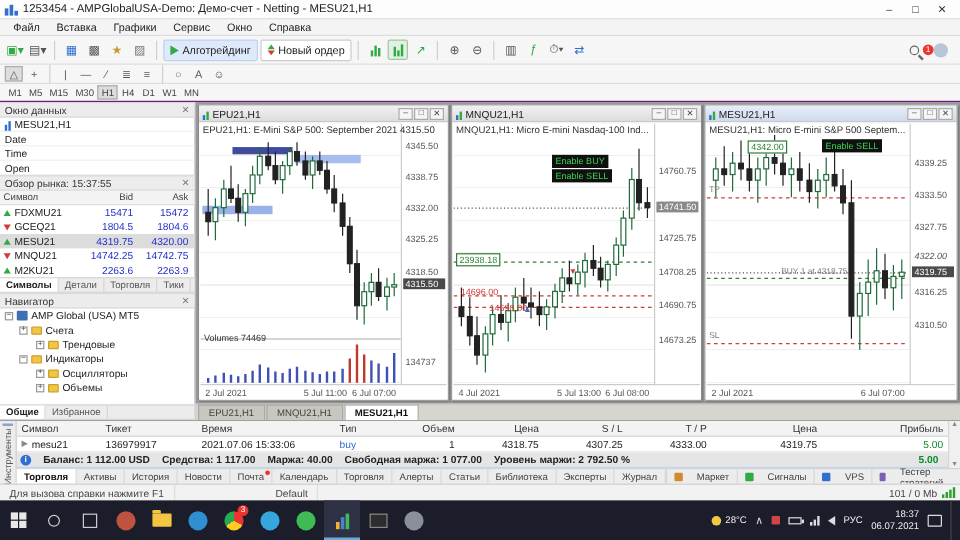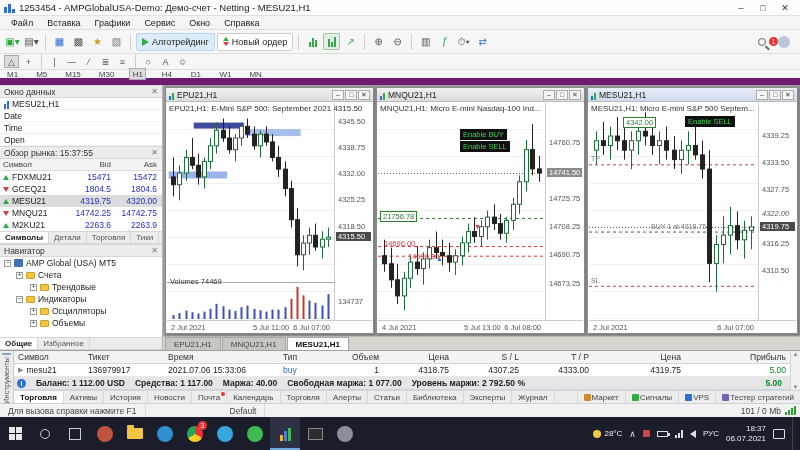--- a/index.html
+++ b/index.html
@@ -9,21 +9,21 @@
 .titlebar{position:absolute;top:0;left:0;right:0;height:16px;background:#fdfdfd;border-bottom:1px solid #e0e0e0;display:flex;align-items:center;padding:0 4px;font-size:9.5px}
 .app-icon{width:11px;height:11px;margin-right:4px;display:flex;align-items:flex-end;gap:1px}
 .app-icon i{display:block;width:3px;background:#2f6fd0}
 .win-controls{margin-left:auto;display:flex}
 .win-btn{width:22px;height:14px;display:flex;align-items:center;justify-content:center;font-size:9px;color:#333}
 .menubar{position:absolute;top:16px;left:0;right:0;height:14px;background:#f4f4f4;border-bottom:1px solid #ddd;display:flex;align-items:center;padding-left:4px}
 .menu-item{padding:0 7px;font-size:9px}
 
 .toolbar1{position:absolute;top:30px;left:0;right:0;height:24px;background:#f6f6f6;border-bottom:1px solid #ddd;display:flex;align-items:center;padding:0 4px;gap:2px}
 .toolbar2{position:absolute;top:54px;left:0;right:0;height:16px;background:#f6f6f6;border-bottom:1px solid #ddd;display:flex;align-items:center;padding:0 4px;gap:2px}
-.tfbar{position:absolute;top:70px;left:0;right:0;height:15px;background:#f6f6f6;border-bottom:7px solid #701a75;display:flex;align-items:center;padding:0 4px;gap:12px}
+.tfbar{position:absolute;top:70px;left:0;right:0;height:15px;background:#f6f6f6;border-bottom:1px solid #701a75;display:flex;align-items:center;padding:0 4px;gap:0}
 .icon16{width:17px;height:17px;border:1px solid transparent;border-radius:2px;display:flex;align-items:center;justify-content:center;font-size:10px;color:#555}
 .icon13{width:15px;height:13px;display:flex;align-items:center;justify-content:center;font-size:9px;color:#555}
 .sep{width:1px;height:16px;background:#d0d0d0;margin:0 3px}
 .tbtn{display:flex;align-items:center;gap:3px;border:1px solid #bcd3ee;background:#ddeafb;border-radius:2px;height:18px;padding:0 5px;font-size:9px}
 .tbtn.plain{background:#fff;border-color:#ccc}
 .play-tri{width:0;height:0;border-left:7px solid #2faa44;border-top:4px solid transparent;border-bottom:4px solid transparent}
 .updown{display:flex;flex-direction:column;gap:1px}
 .updown i{display:block;width:0;height:0}
 .updown .u{border-bottom:4px solid #2faa44;border-left:3px solid transparent;border-right:3px solid transparent}
 .updown .d{border-top:4px solid #d03b3b;border-left:3px solid transparent;border-right:3px solid transparent}
@@ -97,21 +97,21 @@
 .t-price2{width:92px;text-align:right}.t-profit{flex:1;text-align:right}
 .profit-green{color:#0a8a2a}
 .bal-row{display:flex;align-items:center;height:13px;background:#e5e5e5;border-bottom:1px solid #c3d6ee;font-size:8.5px;font-weight:bold;padding-left:3px;gap:10px}
 .bal-row .info-i{width:9px;height:9px;border-radius:50%;background:#2f6fd0;color:#fff;font-size:7px;display:flex;align-items:center;justify-content:center;font-weight:bold}
 .bal-profit{margin-left:auto;padding-right:8px;color:#0a8a2a}
 .tb-tabs{position:absolute;left:14px;right:0;top:39px;height:14px;background:#ececec;border-top:1px solid #d5d5d5;display:flex;align-items:center;font-size:8px;color:#444}
 .tb-tab{padding:0 6px;height:13px;display:flex;align-items:center;border-right:1px solid #d8d8d8;position:relative}
 .tb-tab.active{background:#fff;font-weight:bold;color:#111}
 .mail-dot{position:absolute;top:1px;right:1px;width:4px;height:4px;border-radius:50%;background:#e33}
 .tb-right{margin-left:auto;display:flex;align-items:center}
-.tb-rbtn{display:flex;align-items:center;gap:1px;padding:0 6px;border-left:1px solid #d8d8d8;height:13px}
+.tb-rbtn{display:flex;align-items:center;gap:12px;padding:0 6px;border-left:1px solid #d8d8d8;height:13px}
 .sq{width:7px;height:7px;border-radius:1px}
 .vscroll{position:absolute;right:0;top:0;width:10px;height:39px;background:#f0f0f0;border-left:1px solid #d5d5d5;display:flex;flex-direction:column;justify-content:space-between;align-items:center;font-size:6px;color:#888}
 
 .statusbar{position:absolute;top:403px;left:0;right:0;height:14px;background:#f2f2f2;border-top:1px solid #cfcfcf;display:flex;align-items:center;font-size:8.5px;color:#444}
 .status-seg{padding:0 8px;height:100%;display:flex;align-items:center;border-right:1px solid #ddd}
 .status-right{margin-left:auto;display:flex;align-items:center;gap:4px;padding-right:4px}
 .conn-bars{display:flex;align-items:flex-end;gap:1px;height:9px}
 .conn-bars i{display:block;width:2px;background:#2ca02c}
 
 .taskbar{position:absolute;top:417px;left:0;right:0;height:33px;background:#1c1d2b;display:flex;align-items:center;color:#eee}
@@ -494,21 +494,21 @@
         <span class="cw-btn">–</span>
         <span class="cw-btn">□</span>
         <span class="cw-btn">✕</span>
       </span>
     </div>
     <div class="cw-body">
       <span class="legend">MNQU21,H1: Micro E-mini Nasdaq-100 Ind...</span>
       <div class="plot">
         <span class="ov enable-lbl" style="left:82px;top:26px">Enable BUY</span>
         <span class="ov enable-lbl" style="left:82px;top:38px">Enable SELL</span>
-        <span class="ov green-tag" style="left:2px;top:108px">21756.78</span>
+        <span class="ov green-tag" style="left:2px;top:108px">23938.18</span>
         <span class="ov red-txt" style="left:6px;top:136px">14696.00</span>
         <span class="ov red-txt" style="left:30px;top:149px">14690.00</span>
         <span class="ov" style="left:58px;top:152px;color:#2f6fd0;font-size:7px">▲</span>
         <span class="ov" style="left:96px;top:120px;color:#d03b3b;font-size:7px">▼</span>
       <svg width="167" height="217">
             <line x1="0" y1="115.42962962962964" x2="165" y2="115.42962962962964" stroke="#2e7d32" stroke-dasharray="3,3"></line>
             <line x1="0" y1="143.55925925925925" x2="165" y2="143.55925925925925" stroke="#d03b3b" stroke-dasharray="3,3"></line>
             <line x1="0" y1="153.2037037037037" x2="165" y2="153.2037037037037" stroke="#d03b3b" stroke-dasharray="3,3"></line>
             <line x1="0" y1="70.42222222222223" x2="165" y2="70.42222222222223" stroke="#555" stroke-dasharray="1,2"></line>
             <line x1="6.5" y1="136.62962962962965" x2="6.5" y2="168.77777777777777" stroke="#222"></line>

